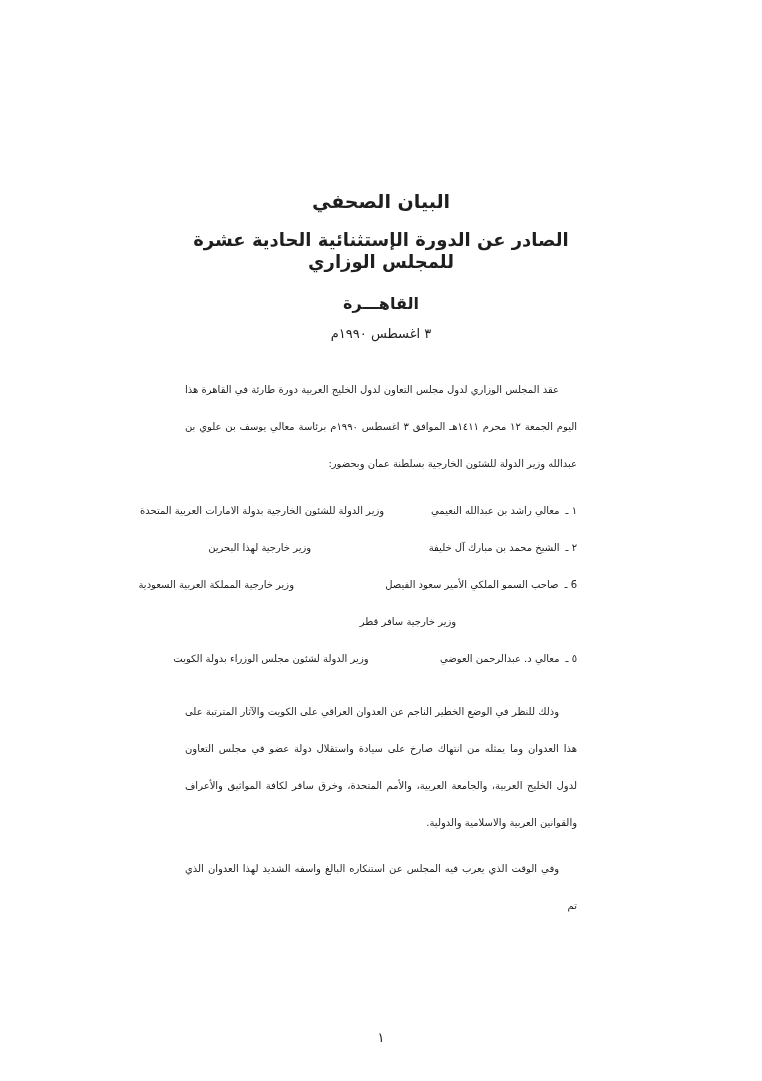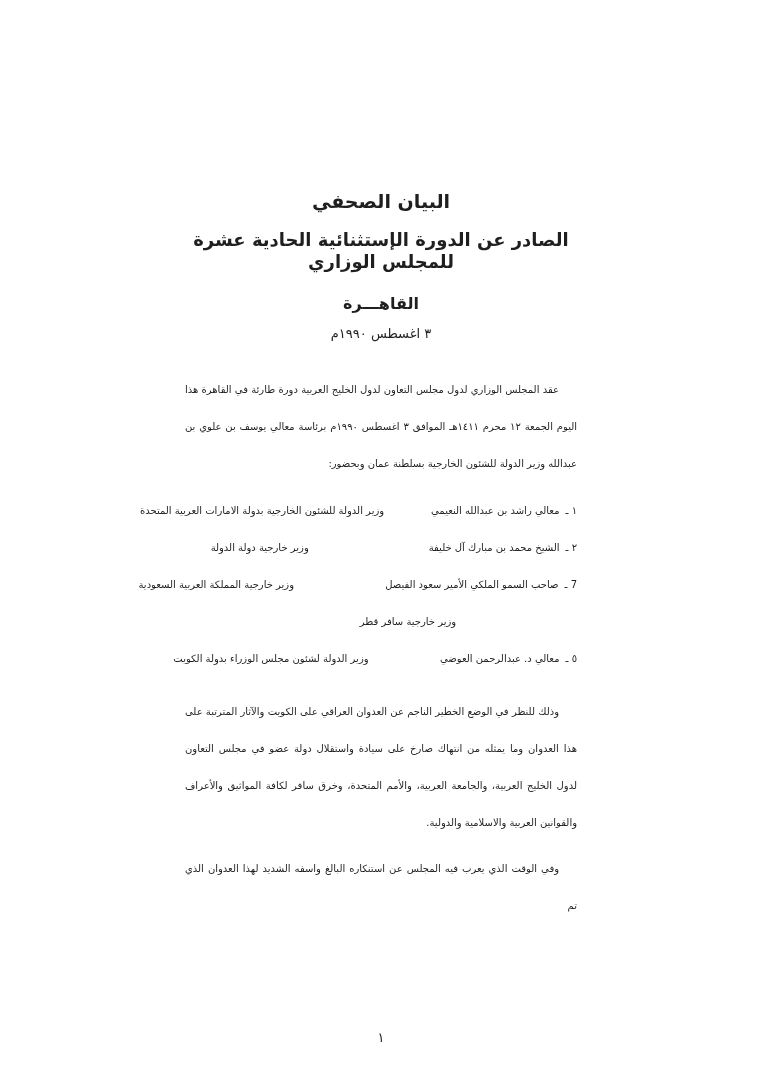--- a/index.html
+++ b/index.html
@@ -107,26 +107,26 @@
         <div class="att-name">
           <span class="att-num">١ ـ</span><span>معالي راشد بن عبدالله النعيمي</span>
         </div>
         <div class="att-pos">وزير الدولة للشئون الخارجية بدولة الامارات العربية المتحدة</div>
       </div>
 
       <div class="att-row">
         <div class="att-name">
           <span class="att-num">٢ ـ</span><span>الشيخ محمد بن مبارك آل خليفة</span>
         </div>
-        <div class="att-pos">وزير خارجية دولة الدولة</div>
+        <div class="att-pos">وزير خارجية لهذا البحرين</div>
       </div>
 
       <div class="att-row">
         <div class="att-name">
-          <span class="att-num">7 ـ</span><span>صاحب السمو الملكي الأمير سعود الفيصل</span>
+          <span class="att-num">6 ـ</span><span>صاحب السمو الملكي الأمير سعود الفيصل</span>
         </div>
         <div class="att-pos">وزير خارجية المملكة العربية السعودية</div>
       </div>
 
       <div class="att-row">
         <div class="att-pos">وزير خارجية سافر قطر</div>
       </div>
 
       <div class="att-row">
         <div class="att-name">

